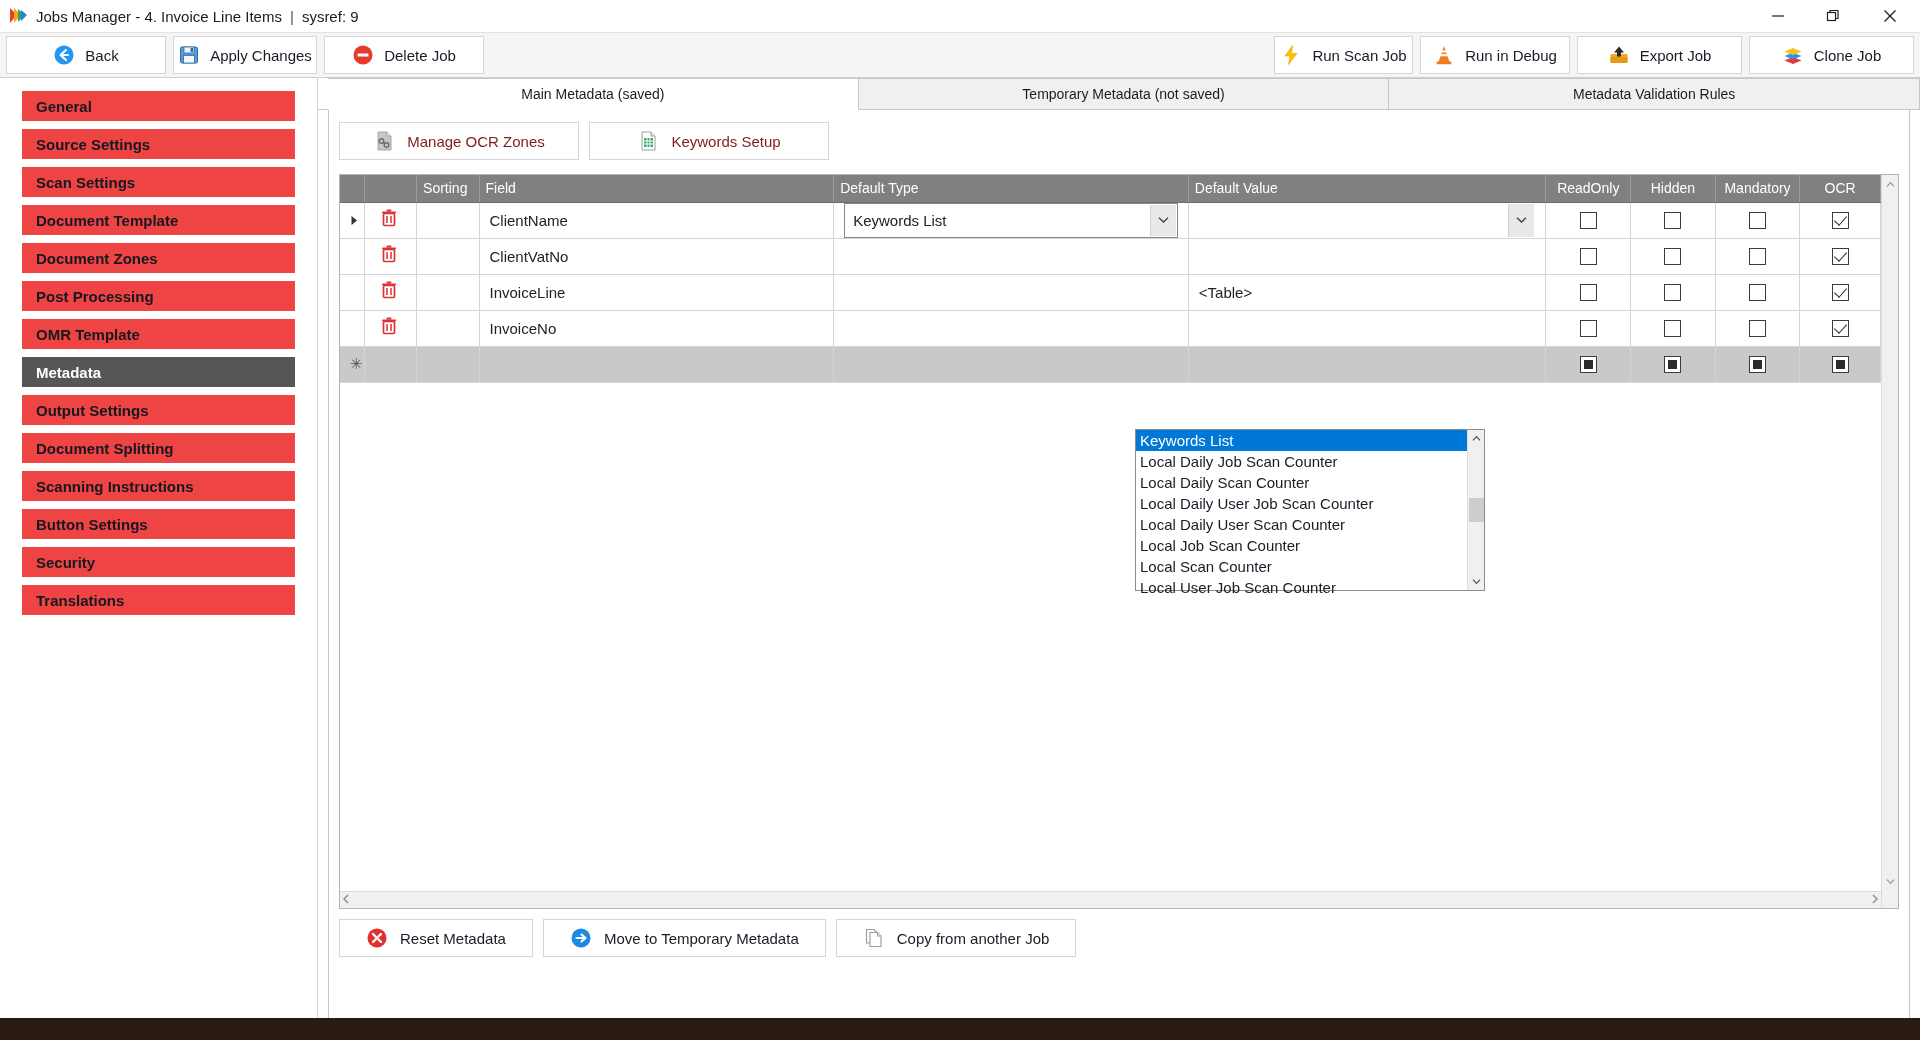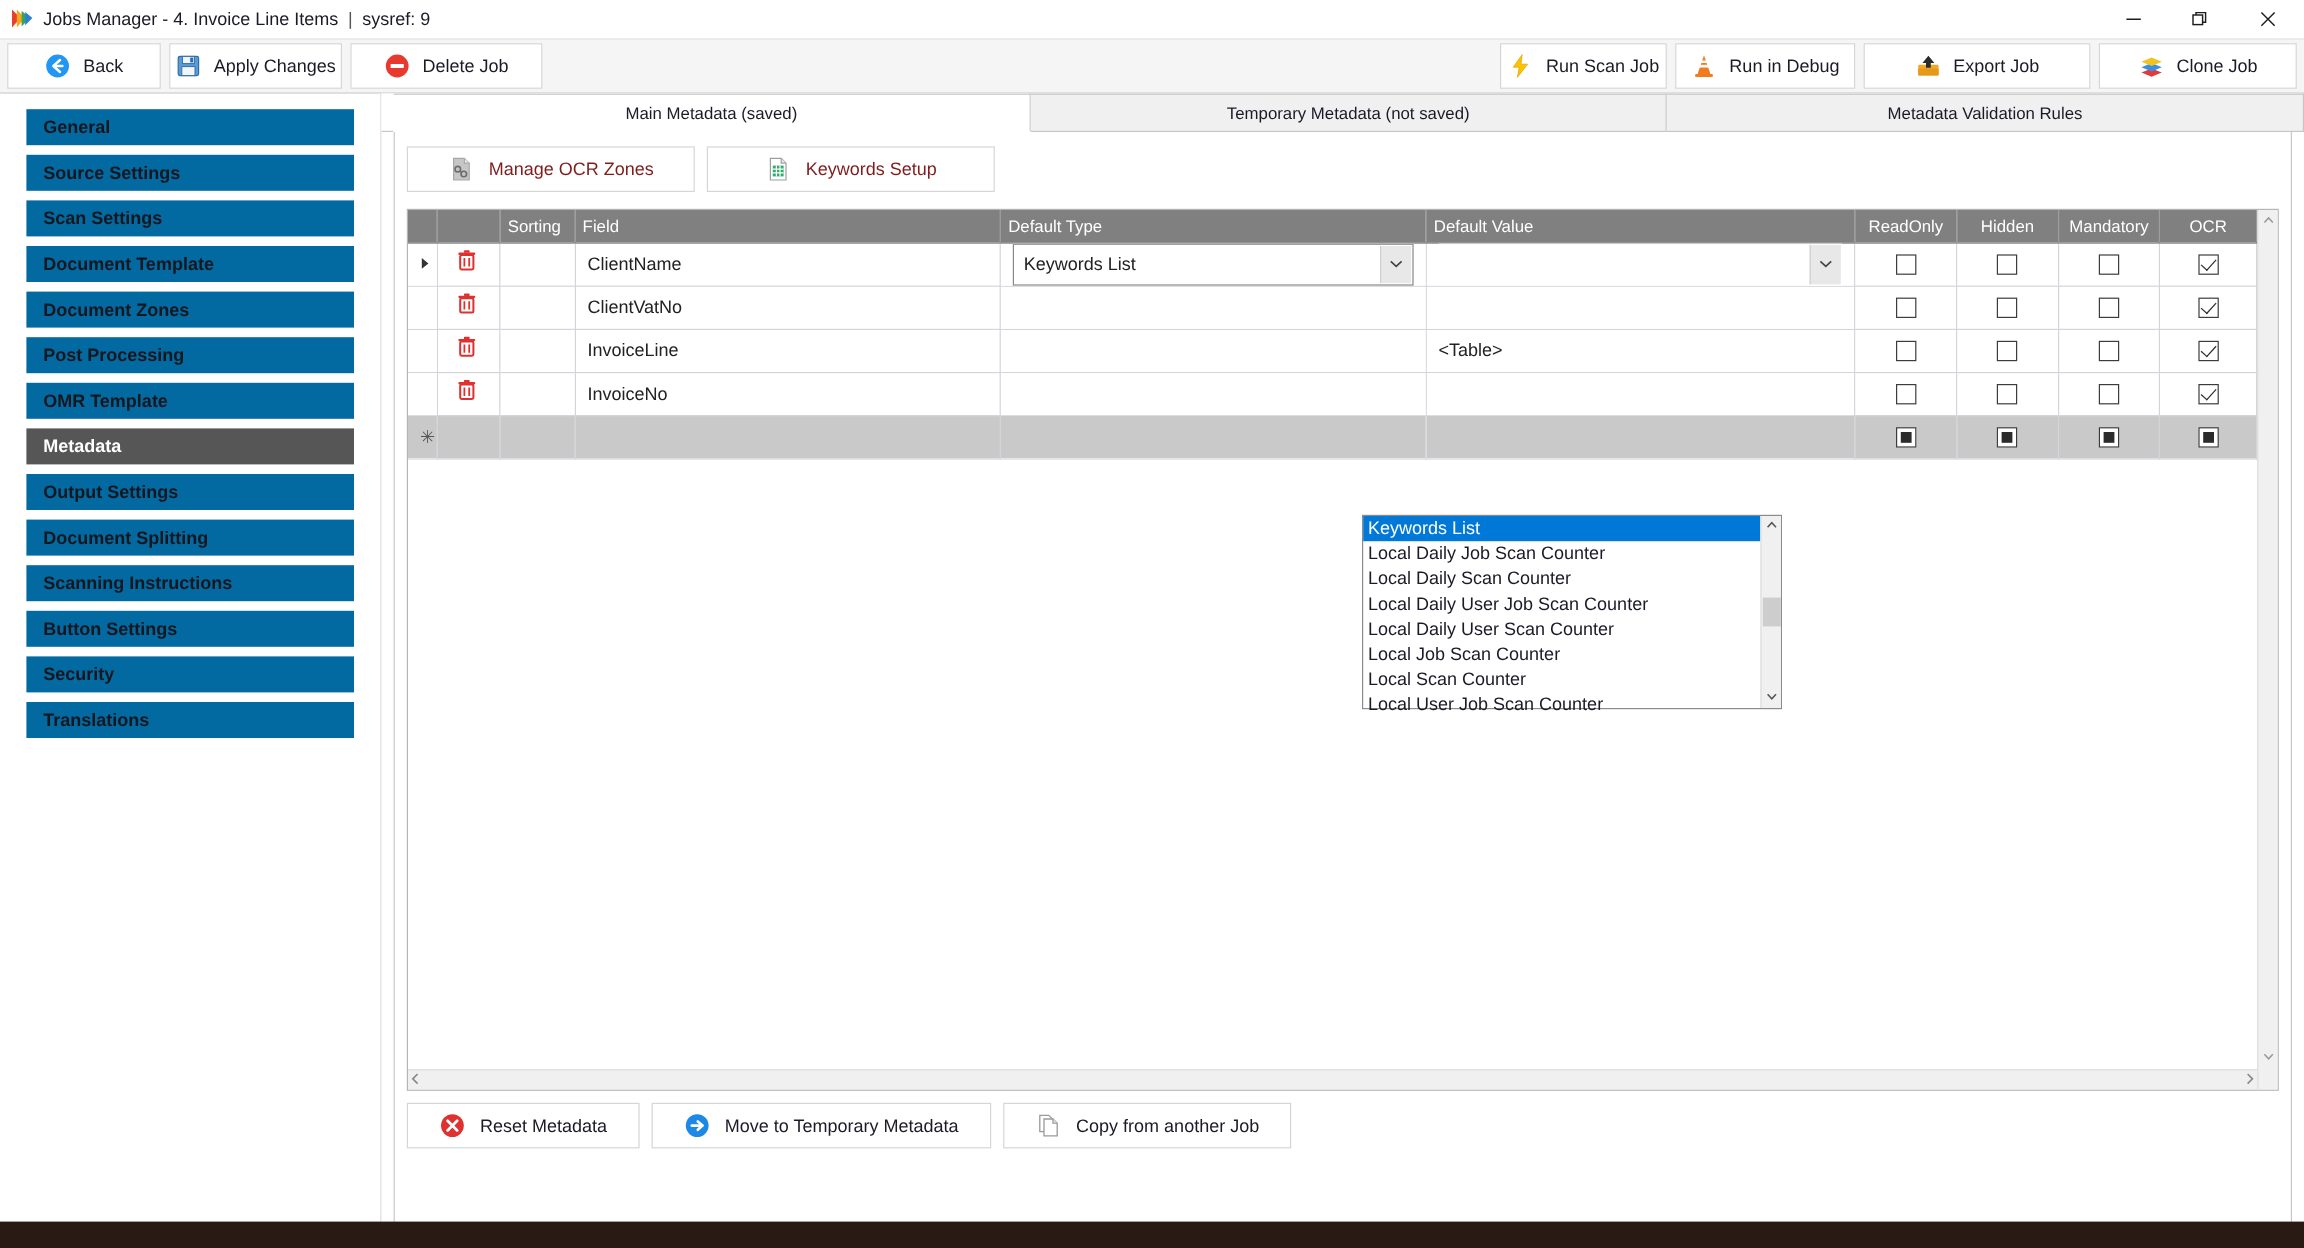--- a/index.html
+++ b/index.html
@@ -34,31 +34,31 @@
   .tbtn{
     height:38px; background:#fff; border:1px solid #d6d6d6;
     display:flex; align-items:center; justify-content:center;
     gap:10px; padding:0 14px; margin-right:7px; font-size:15px; color:#1b1b28;
     white-space:nowrap;
   }
   .tbtn .lbl{ line-height:1; }
   .toolbar .right-group{ position:absolute; right:6px; display:flex; }
   .toolbar .right-group .tbtn{ margin-right:7px; }
   .toolbar .right-group .tbtn:last-child{ margin-right:0; }
-  .bk-back{ width:128px; } .bk-apply{ width:144px;} .bk-delete{width:160px;}
-  .bk-run{width:139px;} .bk-dbg{width:150px;} .bk-exp{width:189px;} .bk-cln{width:165px;}
+  .bk-back{ width:160px; } .bk-apply{ width:144px;} .bk-delete{width:160px;}
+  .bk-run{width:139px;} .bk-dbg{width:150px;} .bk-exp{width:165px;} .bk-cln{width:165px;}
 
   
   .shell{ display:flex; height: calc(1040px - 32px - 46px); background:#ffffff;}
   .sidebar{
     width:318px; flex:none; background:#fff; border-right:1px solid #d8d8d8;
     padding-top:13px;
   }
   .side-item{
-    height:30px; margin:0 22px 8px 22px; background:#0369a1;
+    height:30px; margin:0 22px 8px 22px; background:#ef4444;
     display:flex; align-items:center; padding-left:14px;
     font-weight:bold; font-size:15px; color:#17171f;
   }
   .side-item.active{ background:#565656; color:#ffffff; }
 
   .content{ flex:1; background:#ffffff; padding:0; position:relative;}
 
   
   .tabstrip{ display:flex; height:32px; margin-top:0; position:relative;}
   .tabspacer{ width:10px; background:#ffffff; border-bottom:1px solid #c7c7c7;}

